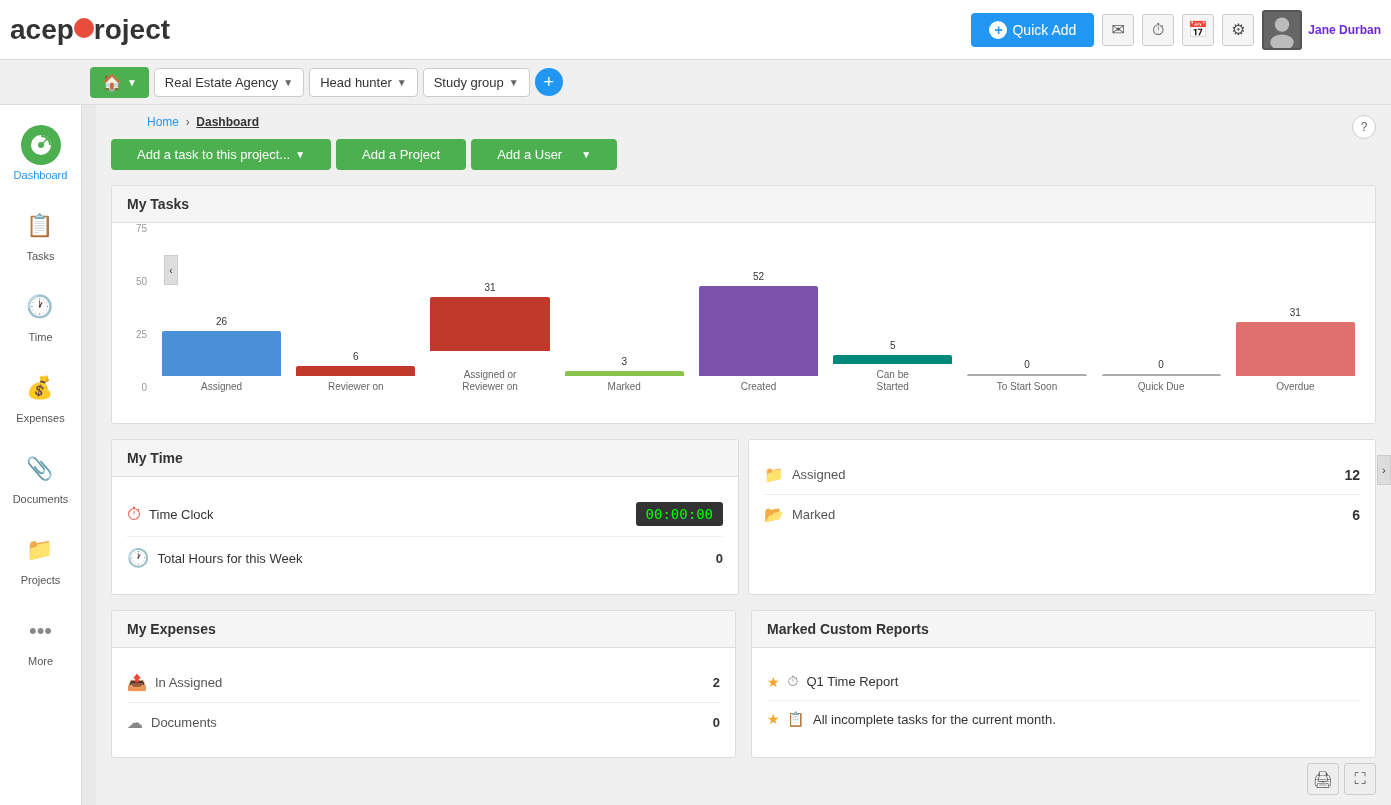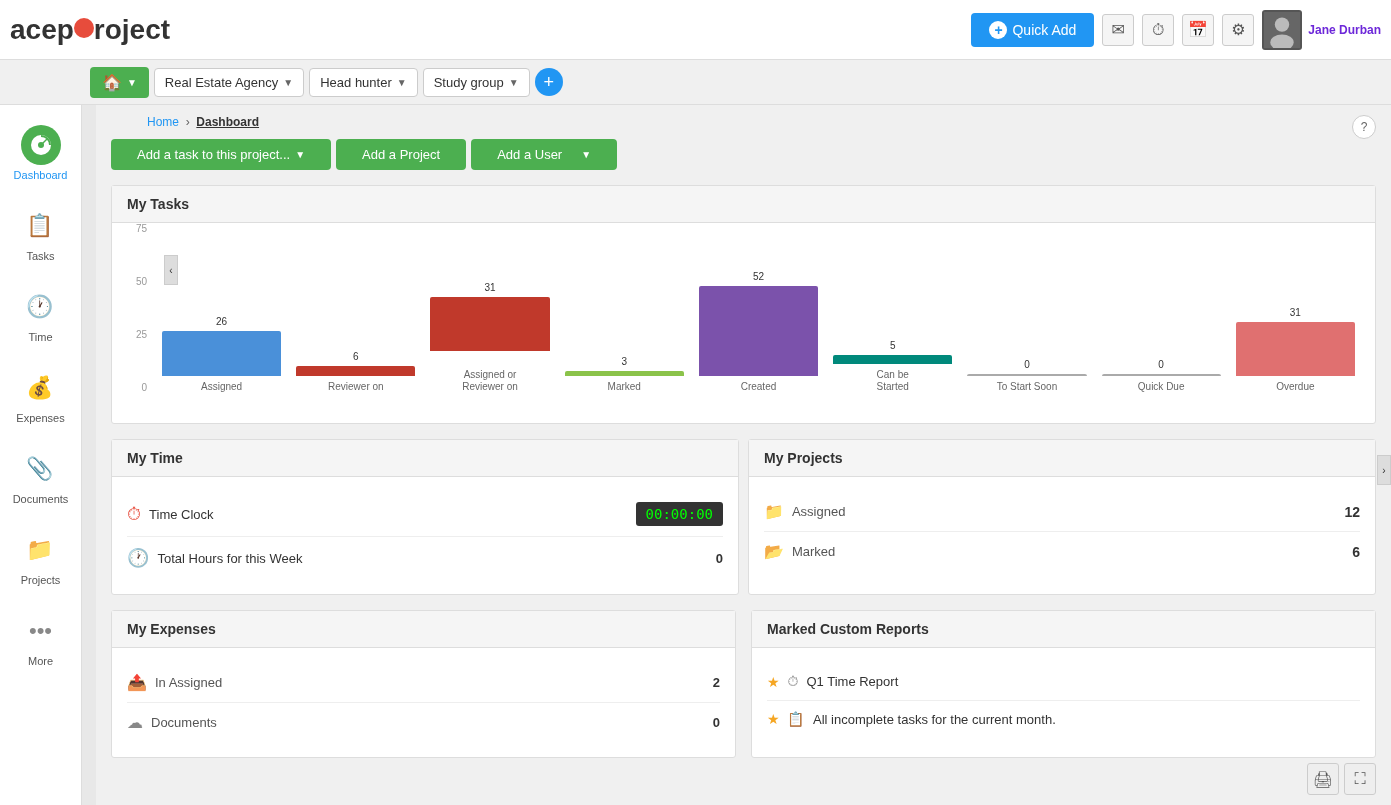--- a/index.html
+++ b/index.html
@@ -430,23 +430,20 @@
               <div class="time-label">
                 <span class="time-icon" style="color:#888;">🕐</span>
                 <span>Total Hours for this Week</span>
               </div>
               <span class="time-value">0</span>
             </div>
           </div>
         </div>
 
         <div class="lower-card card">
-          <div class="card-header">
-            <span>My Projects</span>
-          </div>
           <div class="card-body">
             <div class="project-row">
               <div class="project-row-label">
                 <span class="folder-icon">📁</span>
                 <span>Assigned</span>
               </div>
               <span class="project-count">12</span>
             </div>
             <div class="project-row">
               <div class="project-row-label">

